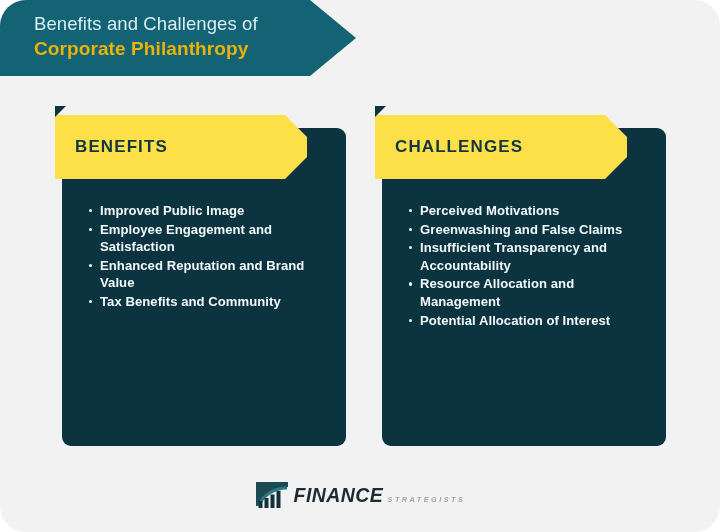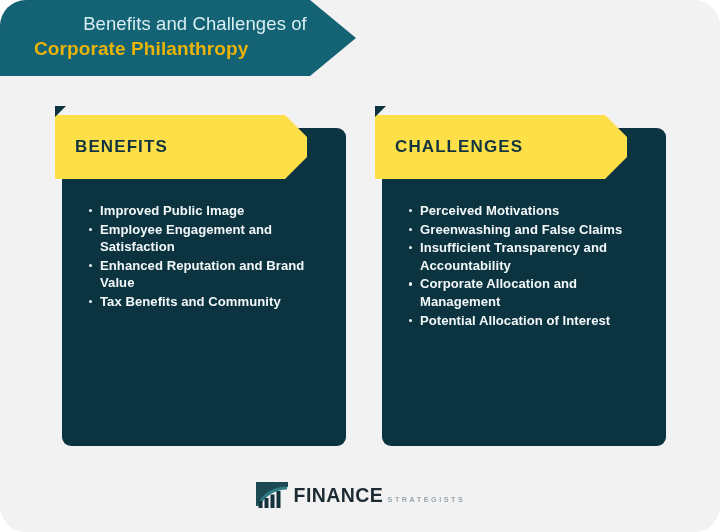--- a/index.html
+++ b/index.html
@@ -36,21 +36,20 @@
     box-sizing: border-box;
     padding: 11px 0 0 34px;
   }
   .header-line1 {
     color: #d8eef2;
     font-size: 18.5px;
     font-weight: 400;
     line-height: 25px;
     letter-spacing: 0.1px;
     white-space: nowrap;
-    text-align: center;
   }
   .header-line2 {
     color: #eab308;
     font-size: 19px;
     font-weight: bold;
     line-height: 26px;
     letter-spacing: 0.1px;
     white-space: nowrap;
   }
 
@@ -145,20 +144,21 @@
 
   
   .footer {
     position: absolute;
     left: 0;
     right: 0;
     bottom: 22px;
     display: flex;
     justify-content: center;
     align-items: center;
+    font-style: italic;
   }
   .logo {
     display: flex;
     align-items: center;
     gap: 5px;
   }
   .logo-mark { display: block; }
   .logo-text { display: block; line-height: 1; }
   .logo-word {
     color: #1d2b33;
@@ -201,21 +201,21 @@
       </div>
       <div class="ribbon-fold"></div>
     </div>
 
     <div class="col col-challenges">
       <div class="card-body">
         <ul class="bullets">
           <li>Perceived Motivations</li>
           <li>Greenwashing and False Claims</li>
           <li>Insufficient Transparency and Accountability</li>
-          <li>Corporate Allocation and Management</li>
+          <li>Resource Allocation and Management</li>
           <li>Potential Allocation of Interest</li>
         </ul>
       </div>
       <div class="ribbon">
         <span class="ribbon-label">CHALLENGES</span>
       </div>
       <div class="ribbon-fold"></div>
     </div>
 
   </div>

